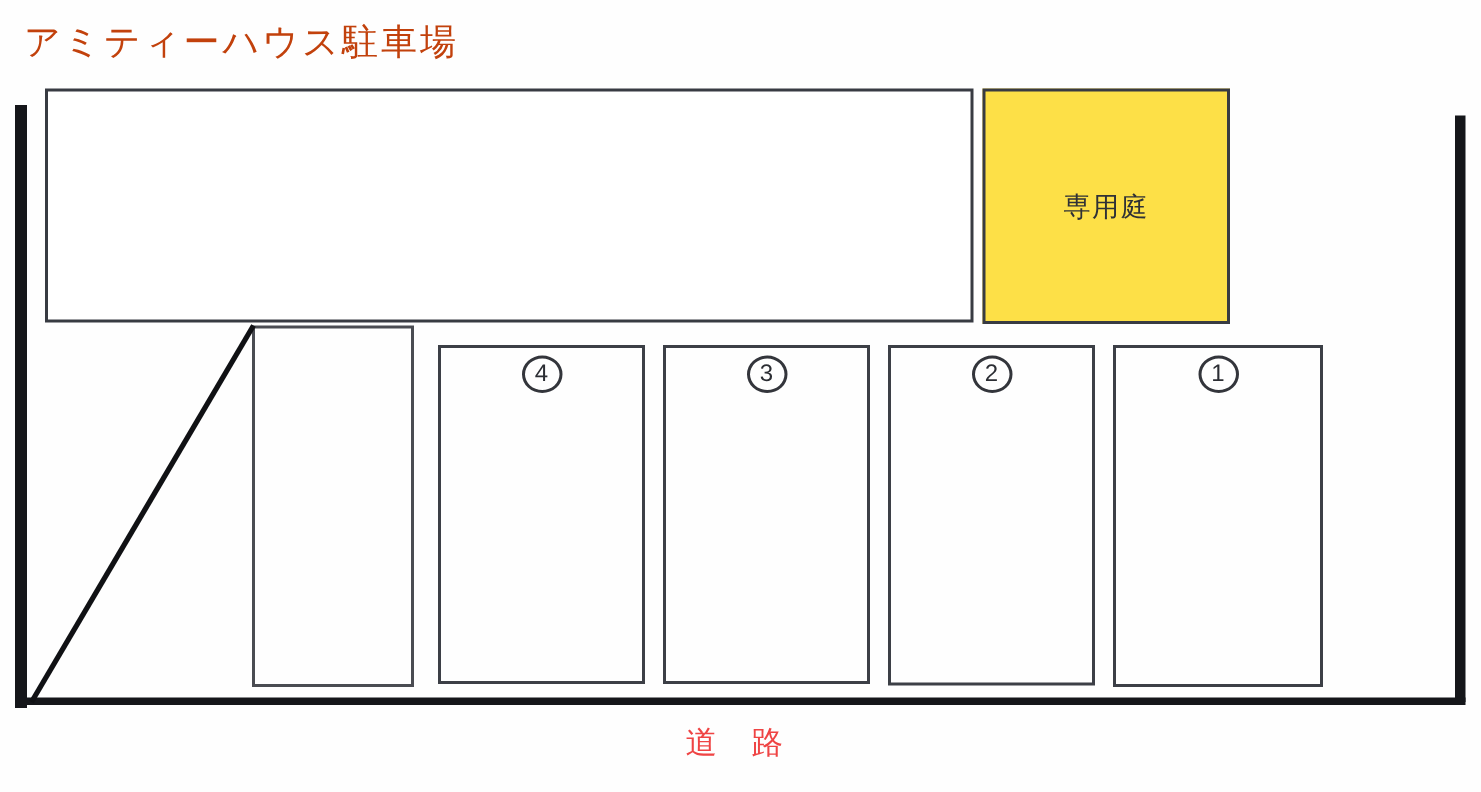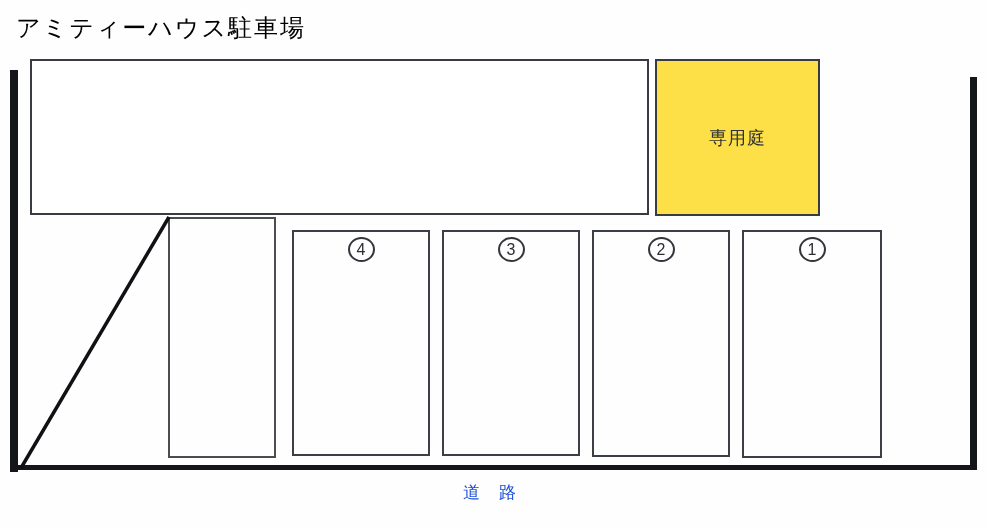--- a/index.html
+++ b/index.html
@@ -17,21 +17,21 @@
     color: #2f3136;
   }
   .page-title {
     position: absolute;
     left: 16px;
     top: 12px;
     margin: 0;
     font-size: 24px;
     font-weight: 500;
     letter-spacing: 2px;
-    color: #000000;
+    color: #c2410c;
     white-space: nowrap;
   }
   .wall {
     position: absolute;
     background: #15161a;
   }
   .wall-left   { left: 10px;  top: 70px;  width: 8px;   height: 402px; }
   .wall-right  { left: 970px; top: 77px;  width: 7px;   height: 391px; }
   .wall-bottom { left: 10px;  top: 465px; width: 967px; height: 5px; }
   .building {
@@ -106,23 +106,23 @@
     font-size: 16px;
     line-height: 1;
     color: #2b2d33;
   }
   .road-label {
     position: absolute;
     left: 410px;
     top: 481px;
     width: 160px;
     text-align: center;
-    font-size: 17px;
+    font-size: 21px;
     letter-spacing: 1px;
-    color: #1d4ed8;
+    color: #ef4444;
     white-space: pre;
   }
 </style>
 </head>
 <body>
 
 <div class="canvas">
 
   <h1 class="page-title">アミティーハウス駐車場</h1>
 

